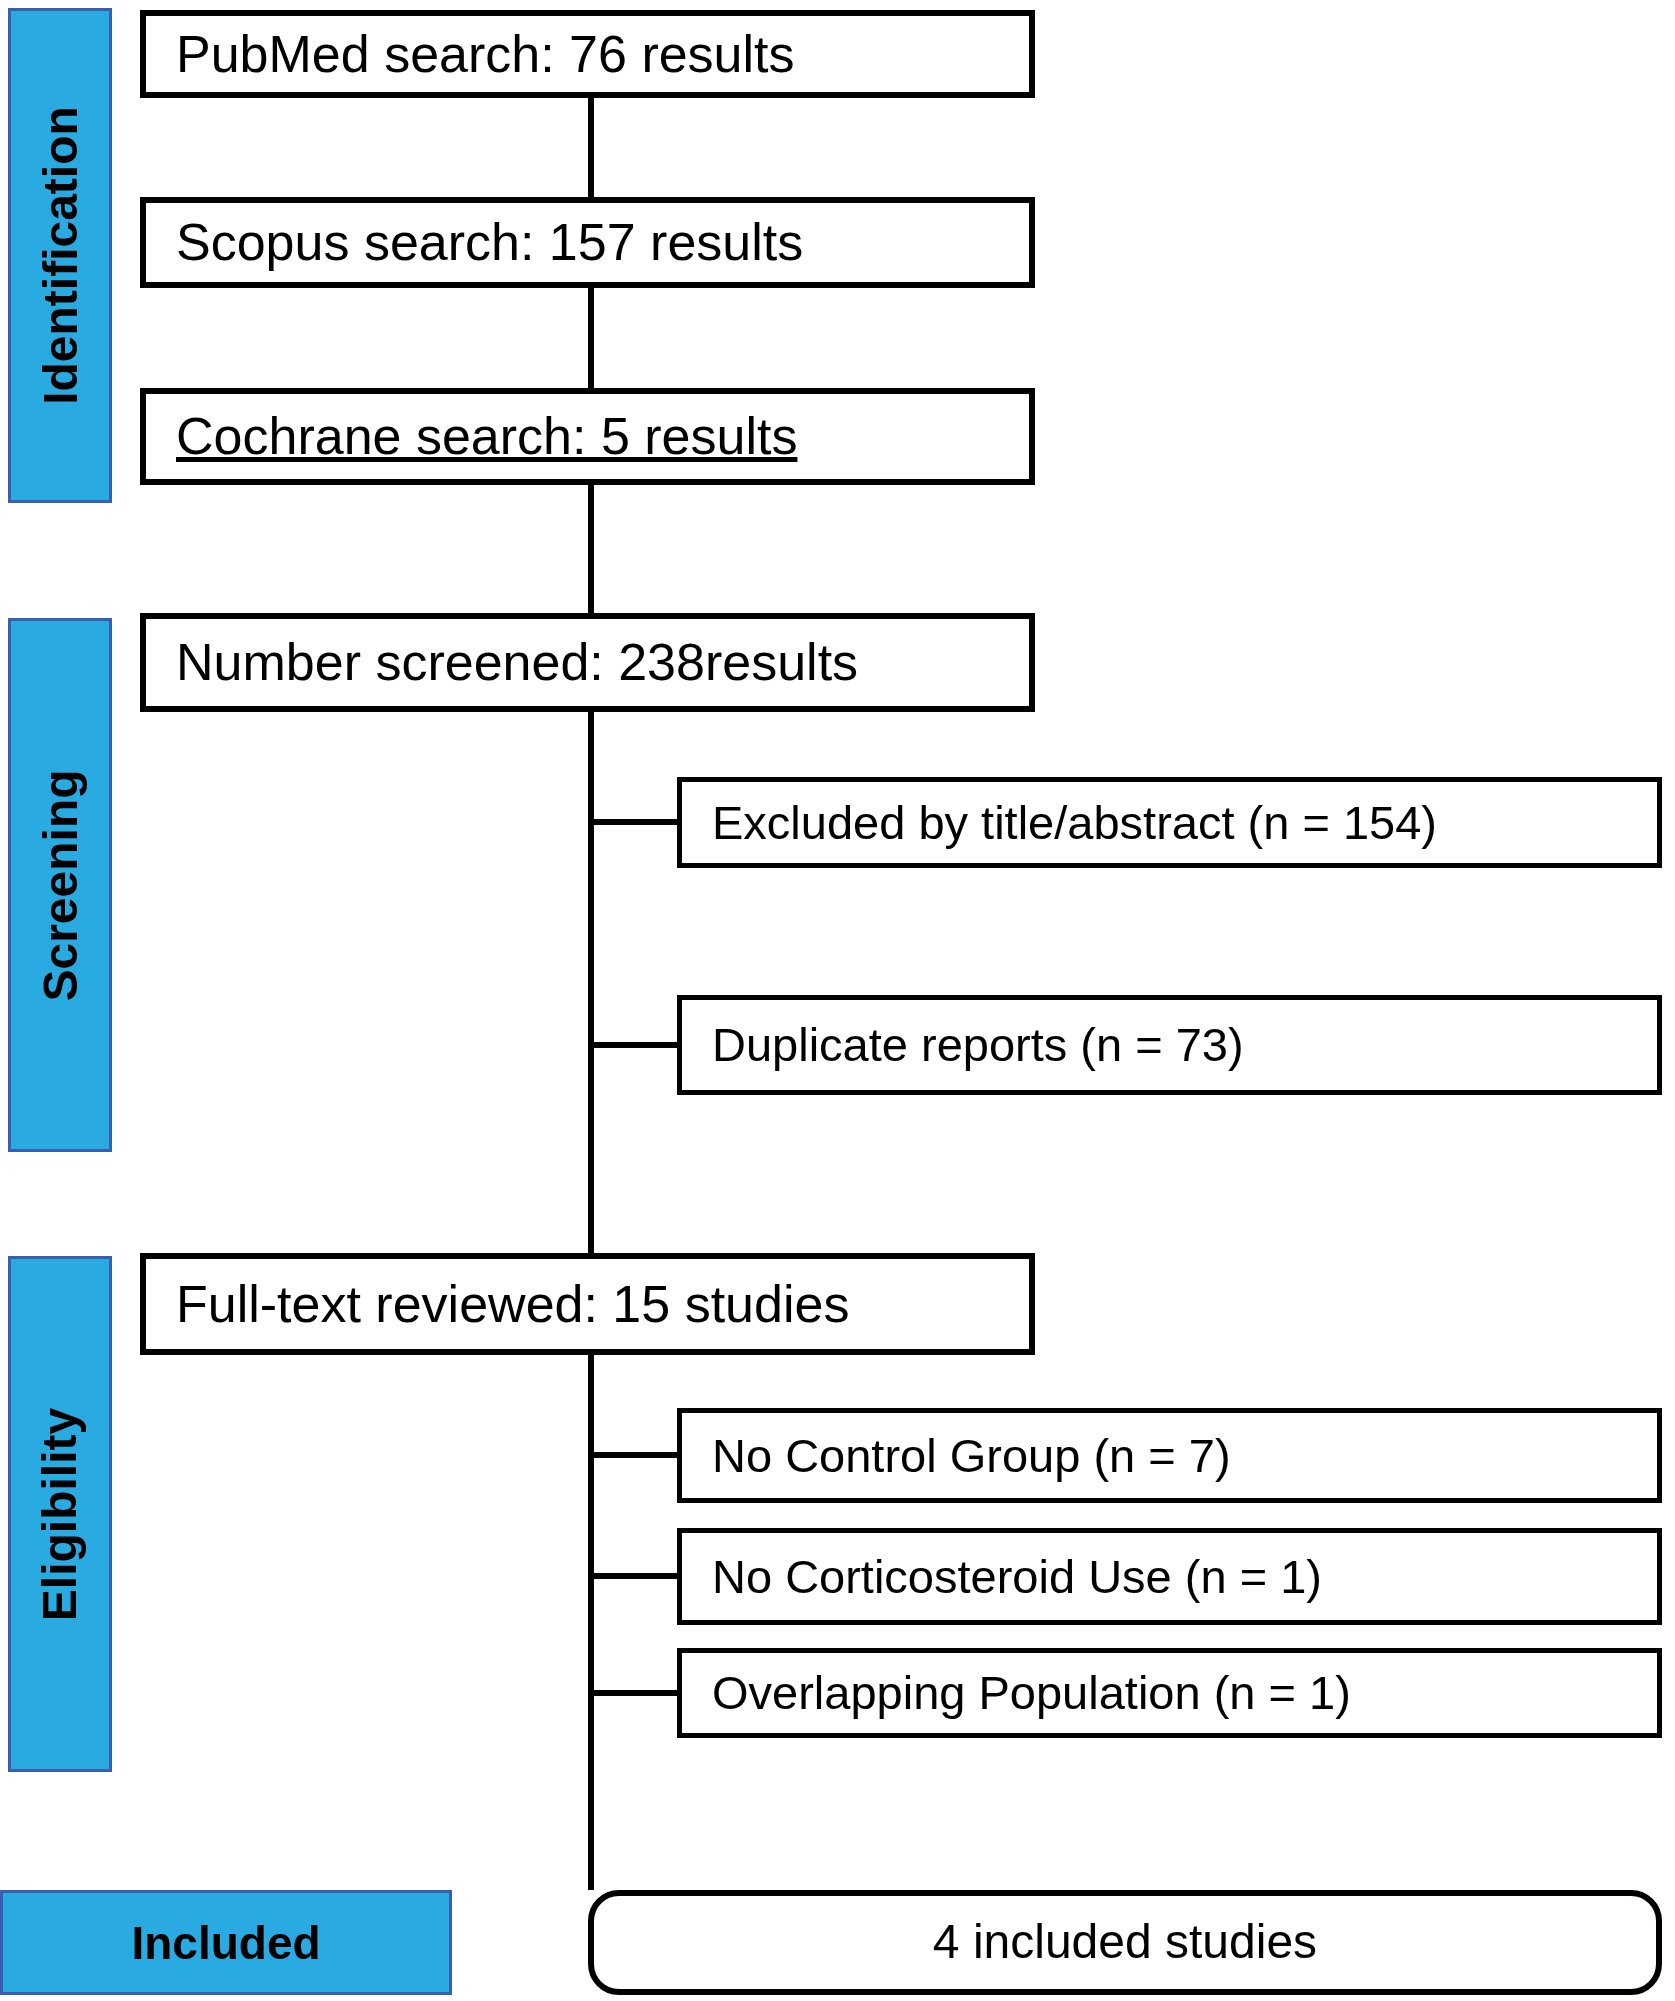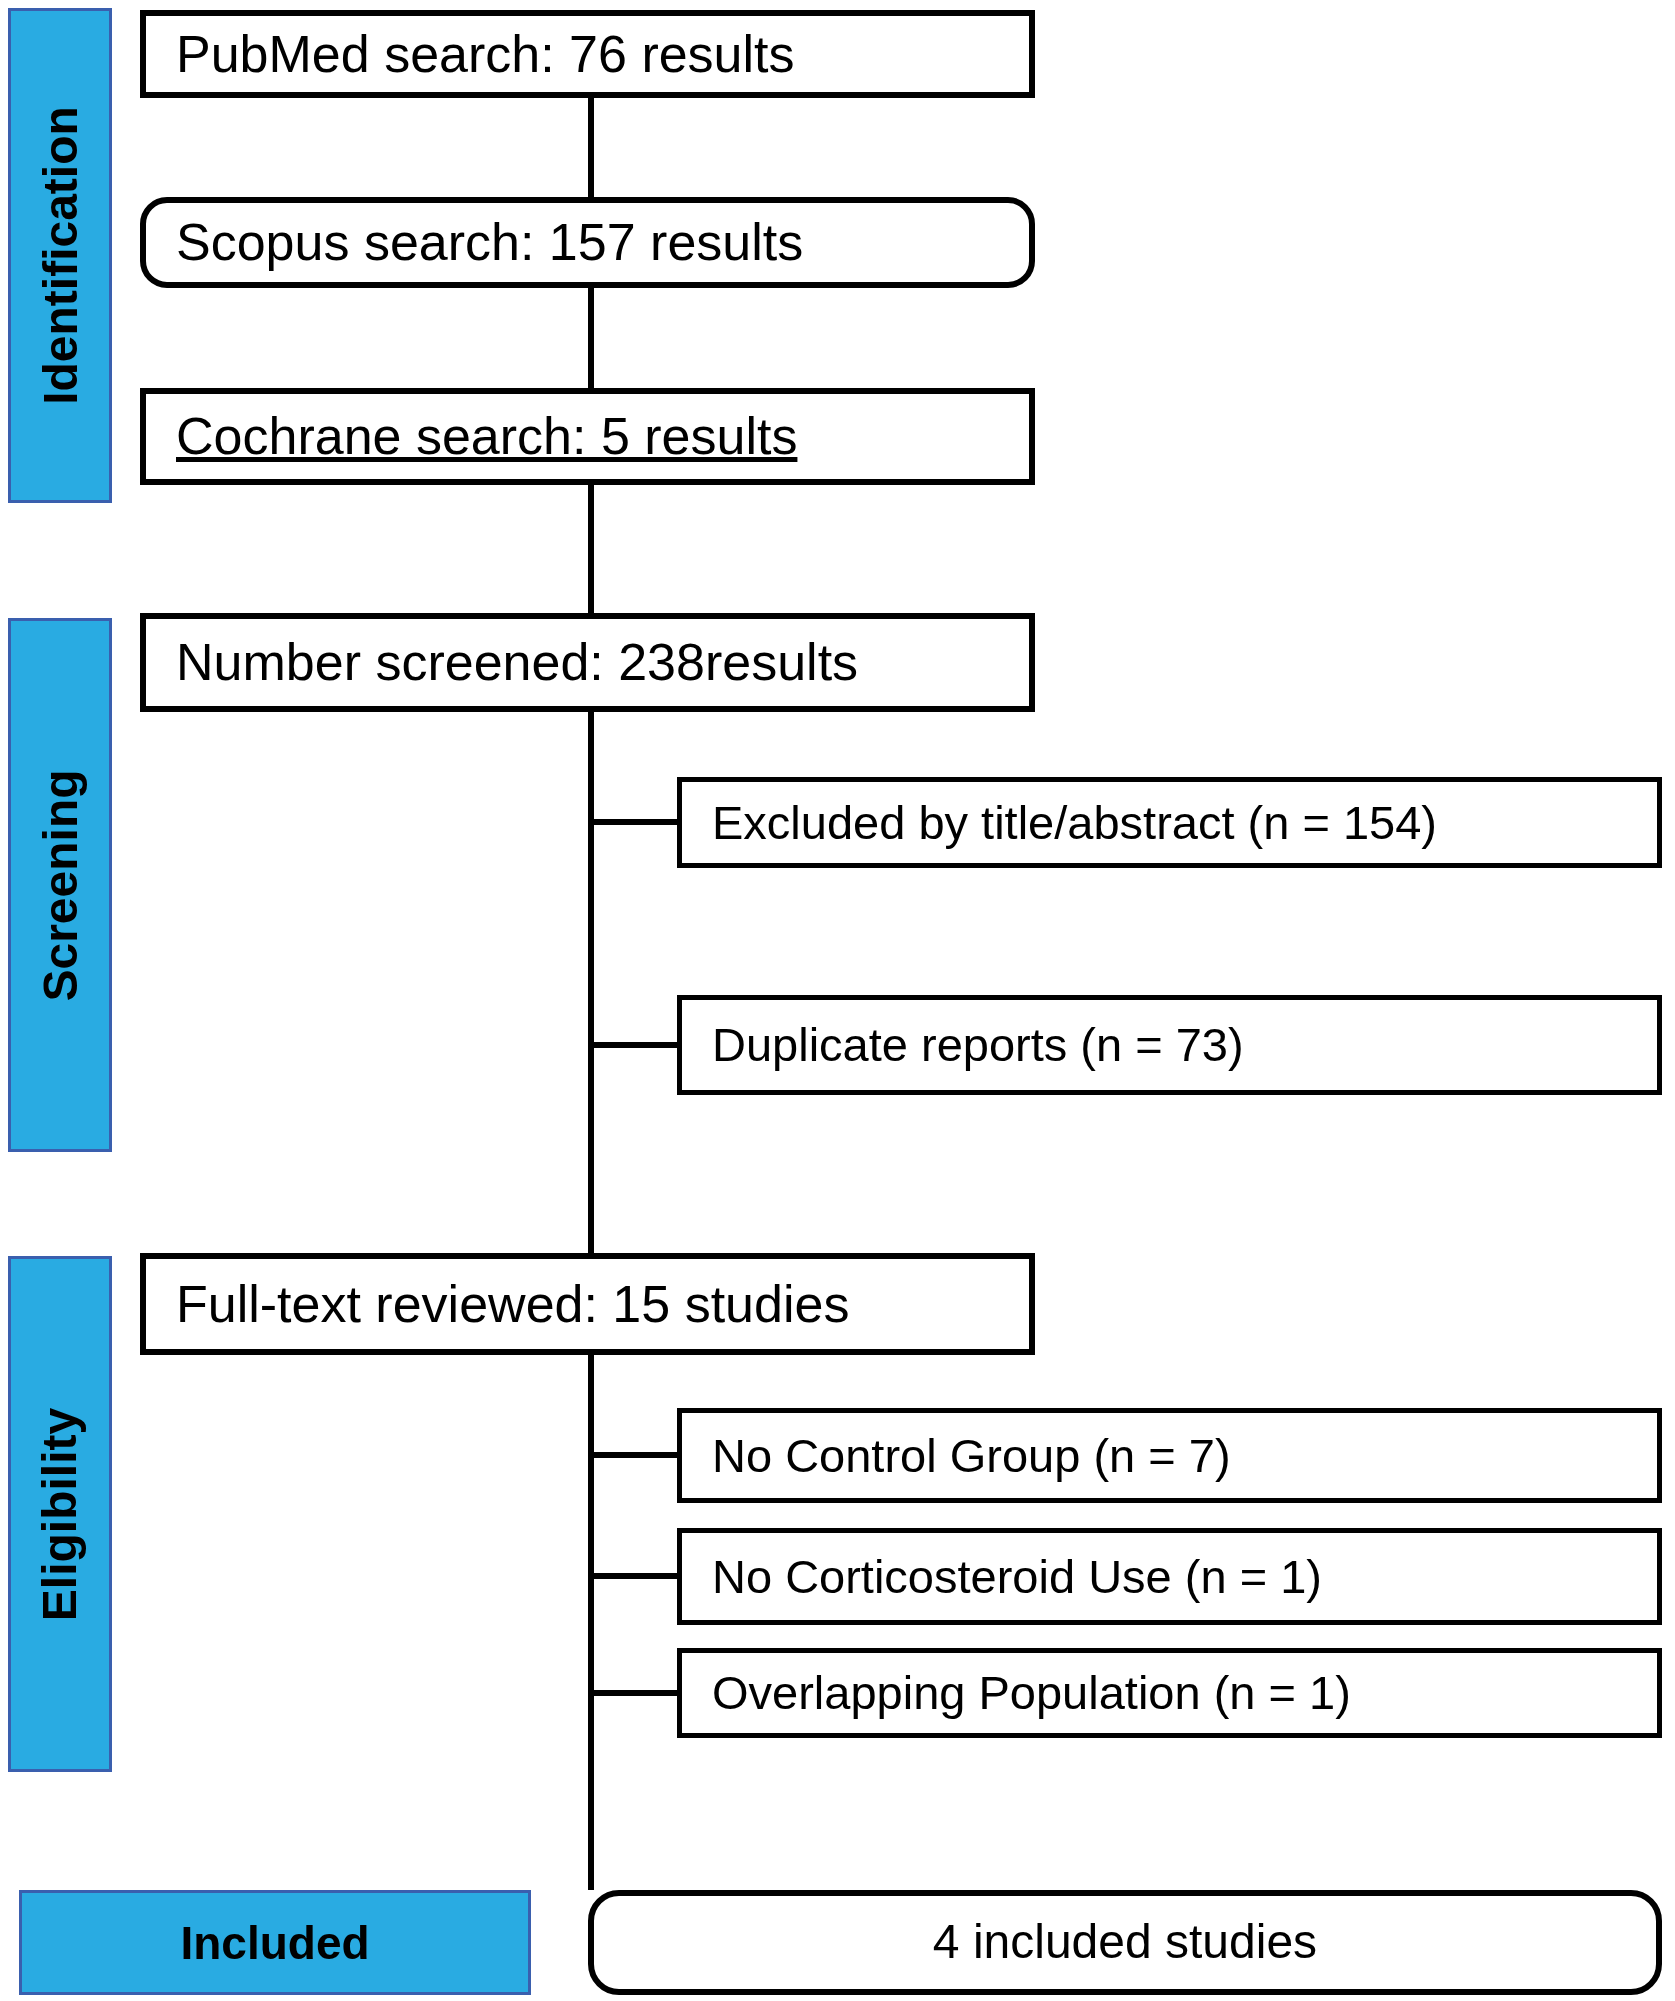--- a/index.html
+++ b/index.html
@@ -60,28 +60,28 @@
 
   <div class="stage" style="left:8px;top:8px;width:104px;height:495px;">
     <span class="rot">Identification</span>
   </div>
   <div class="stage" style="left:8px;top:618px;width:104px;height:534px;">
     <span class="rot">Screening</span>
   </div>
   <div class="stage" style="left:8px;top:1256px;width:104px;height:516px;">
     <span class="rot">Eligibility</span>
   </div>
-  <div class="stage horiz" style="left:19px;top:1890px;width:512px;height:105px;">
+  <div class="stage horiz" style="left:0;top:1890px;width:452px;height:105px;">
     <span>Included</span>
   </div>
 
   <div class="box" style="left:140px;top:10px;width:895px;height:88px;">
     <span>PubMed search: 76 results</span>
   </div>
-  <div class="box" style="left:140px;top:197px;width:895px;height:91px;border-radius:27px;">
+  <div class="box" style="left:140px;top:197px;width:895px;height:91px;">
     <span>Scopus search: 157 results</span>
   </div>
   <div class="box" style="left:140px;top:388px;width:895px;height:97px;text-decoration:underline;">
     <span>Cochrane search: 5 results</span>
   </div>
 
   <div class="box" style="left:140px;top:613px;width:895px;height:99px;">
     <span>Number screened: 238results</span>
   </div>
   <div class="box side" style="left:677px;top:777px;width:985px;height:91px;">

